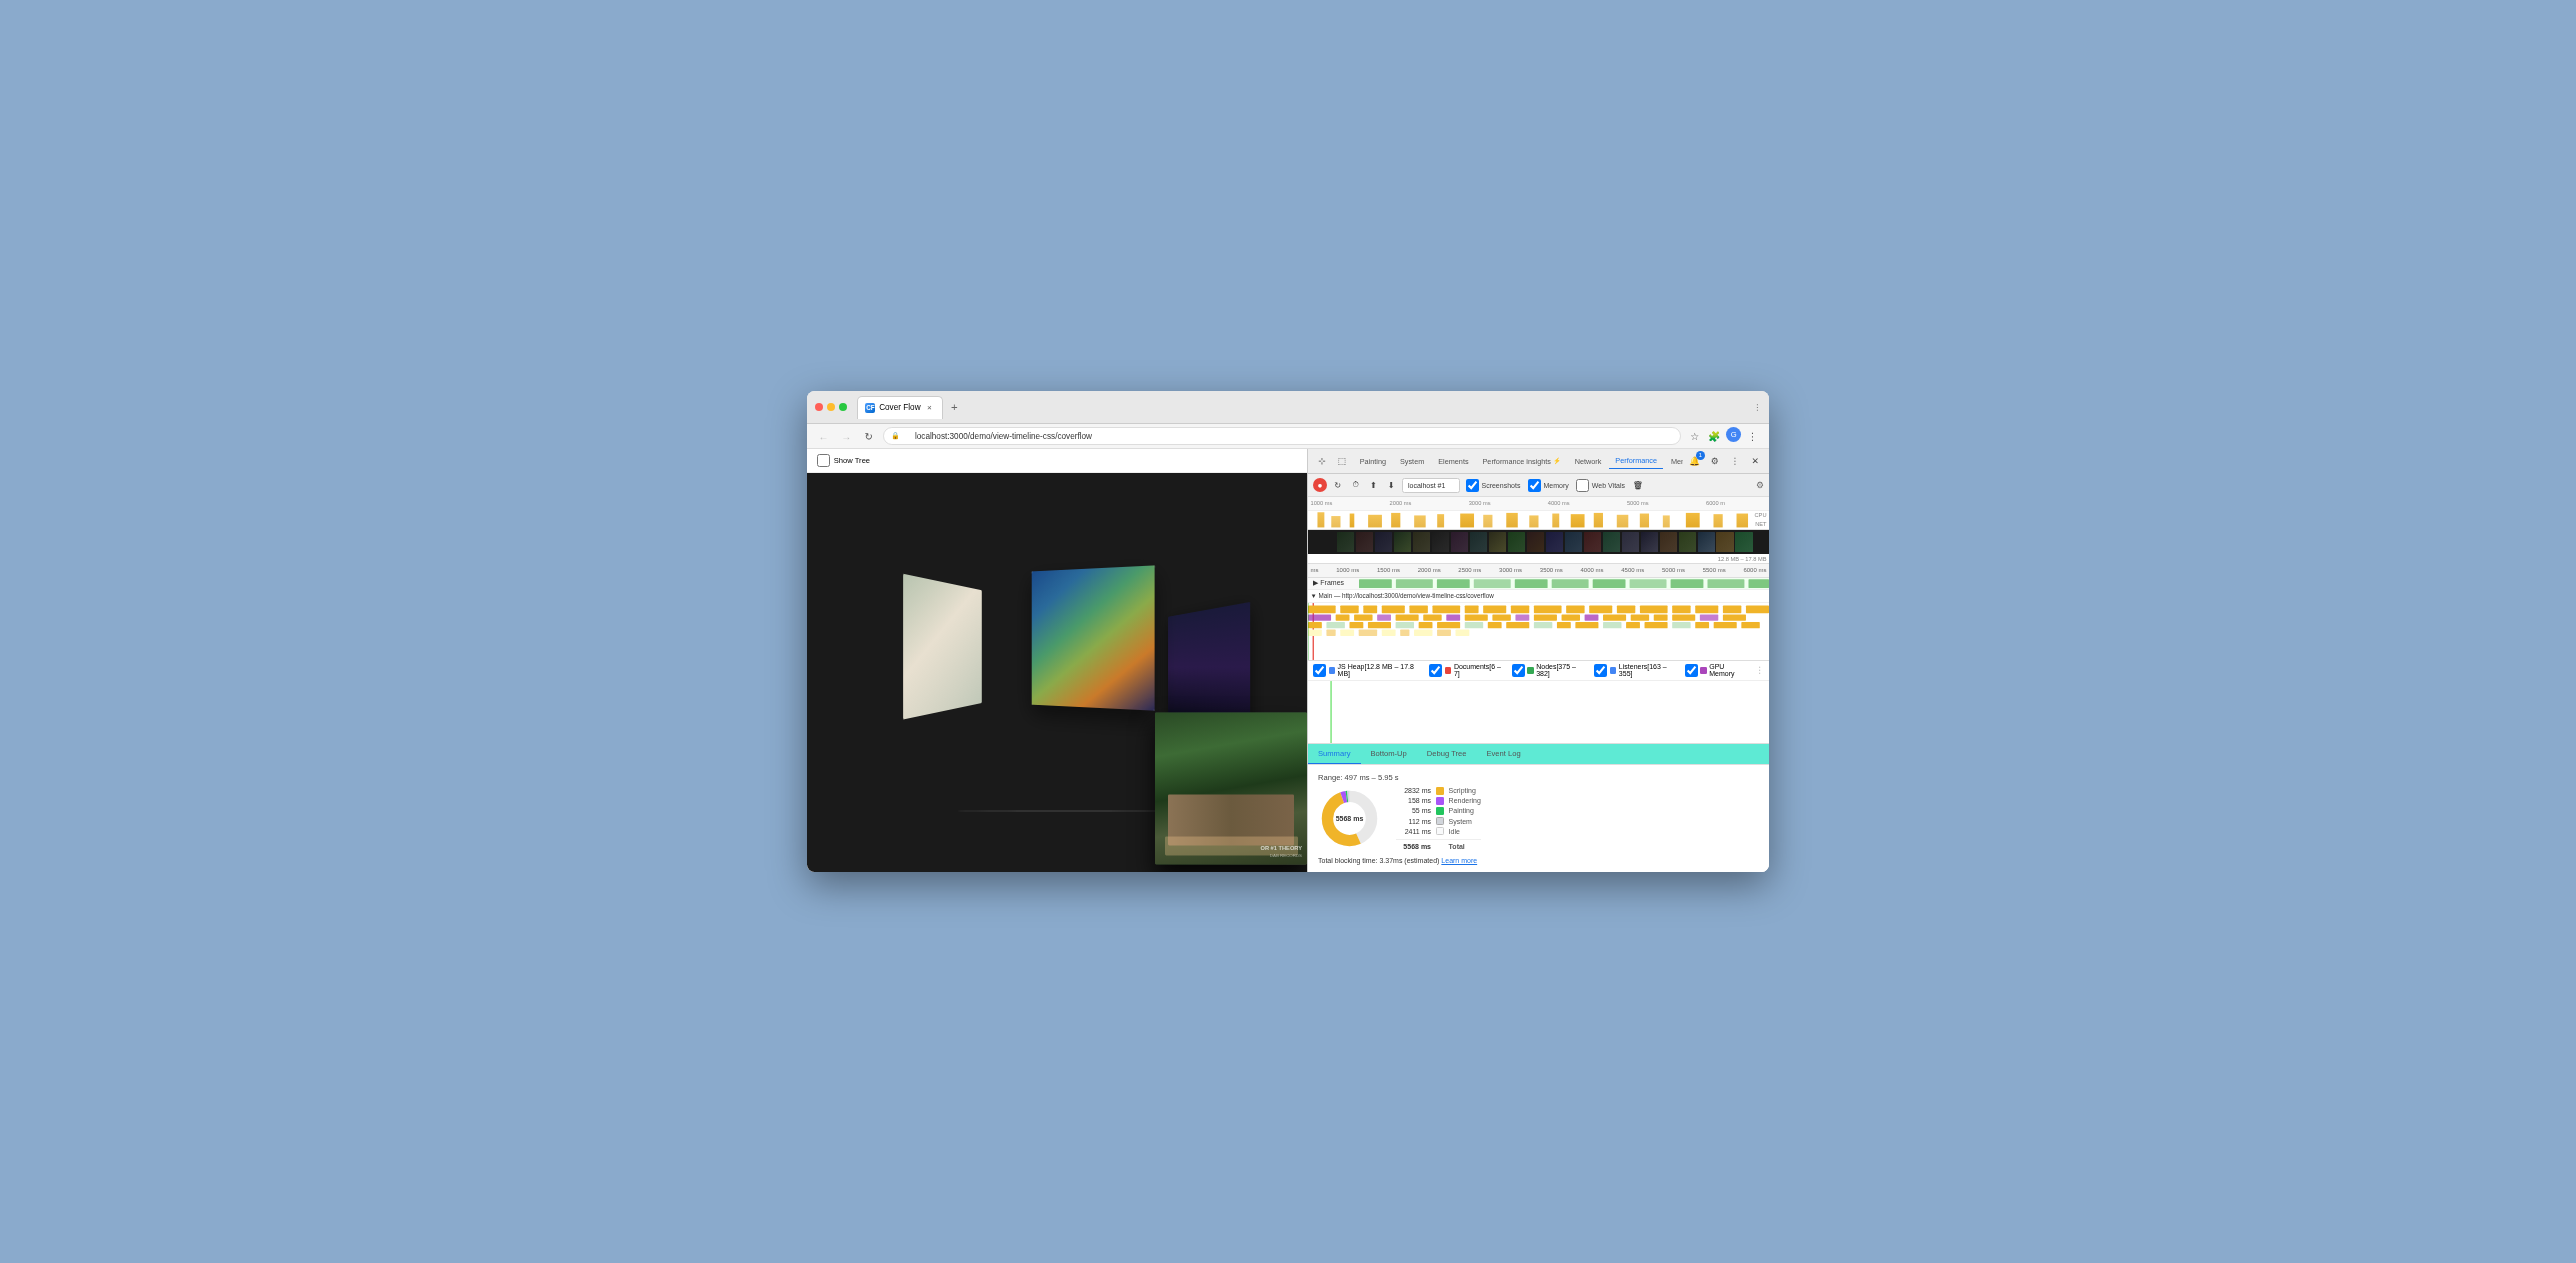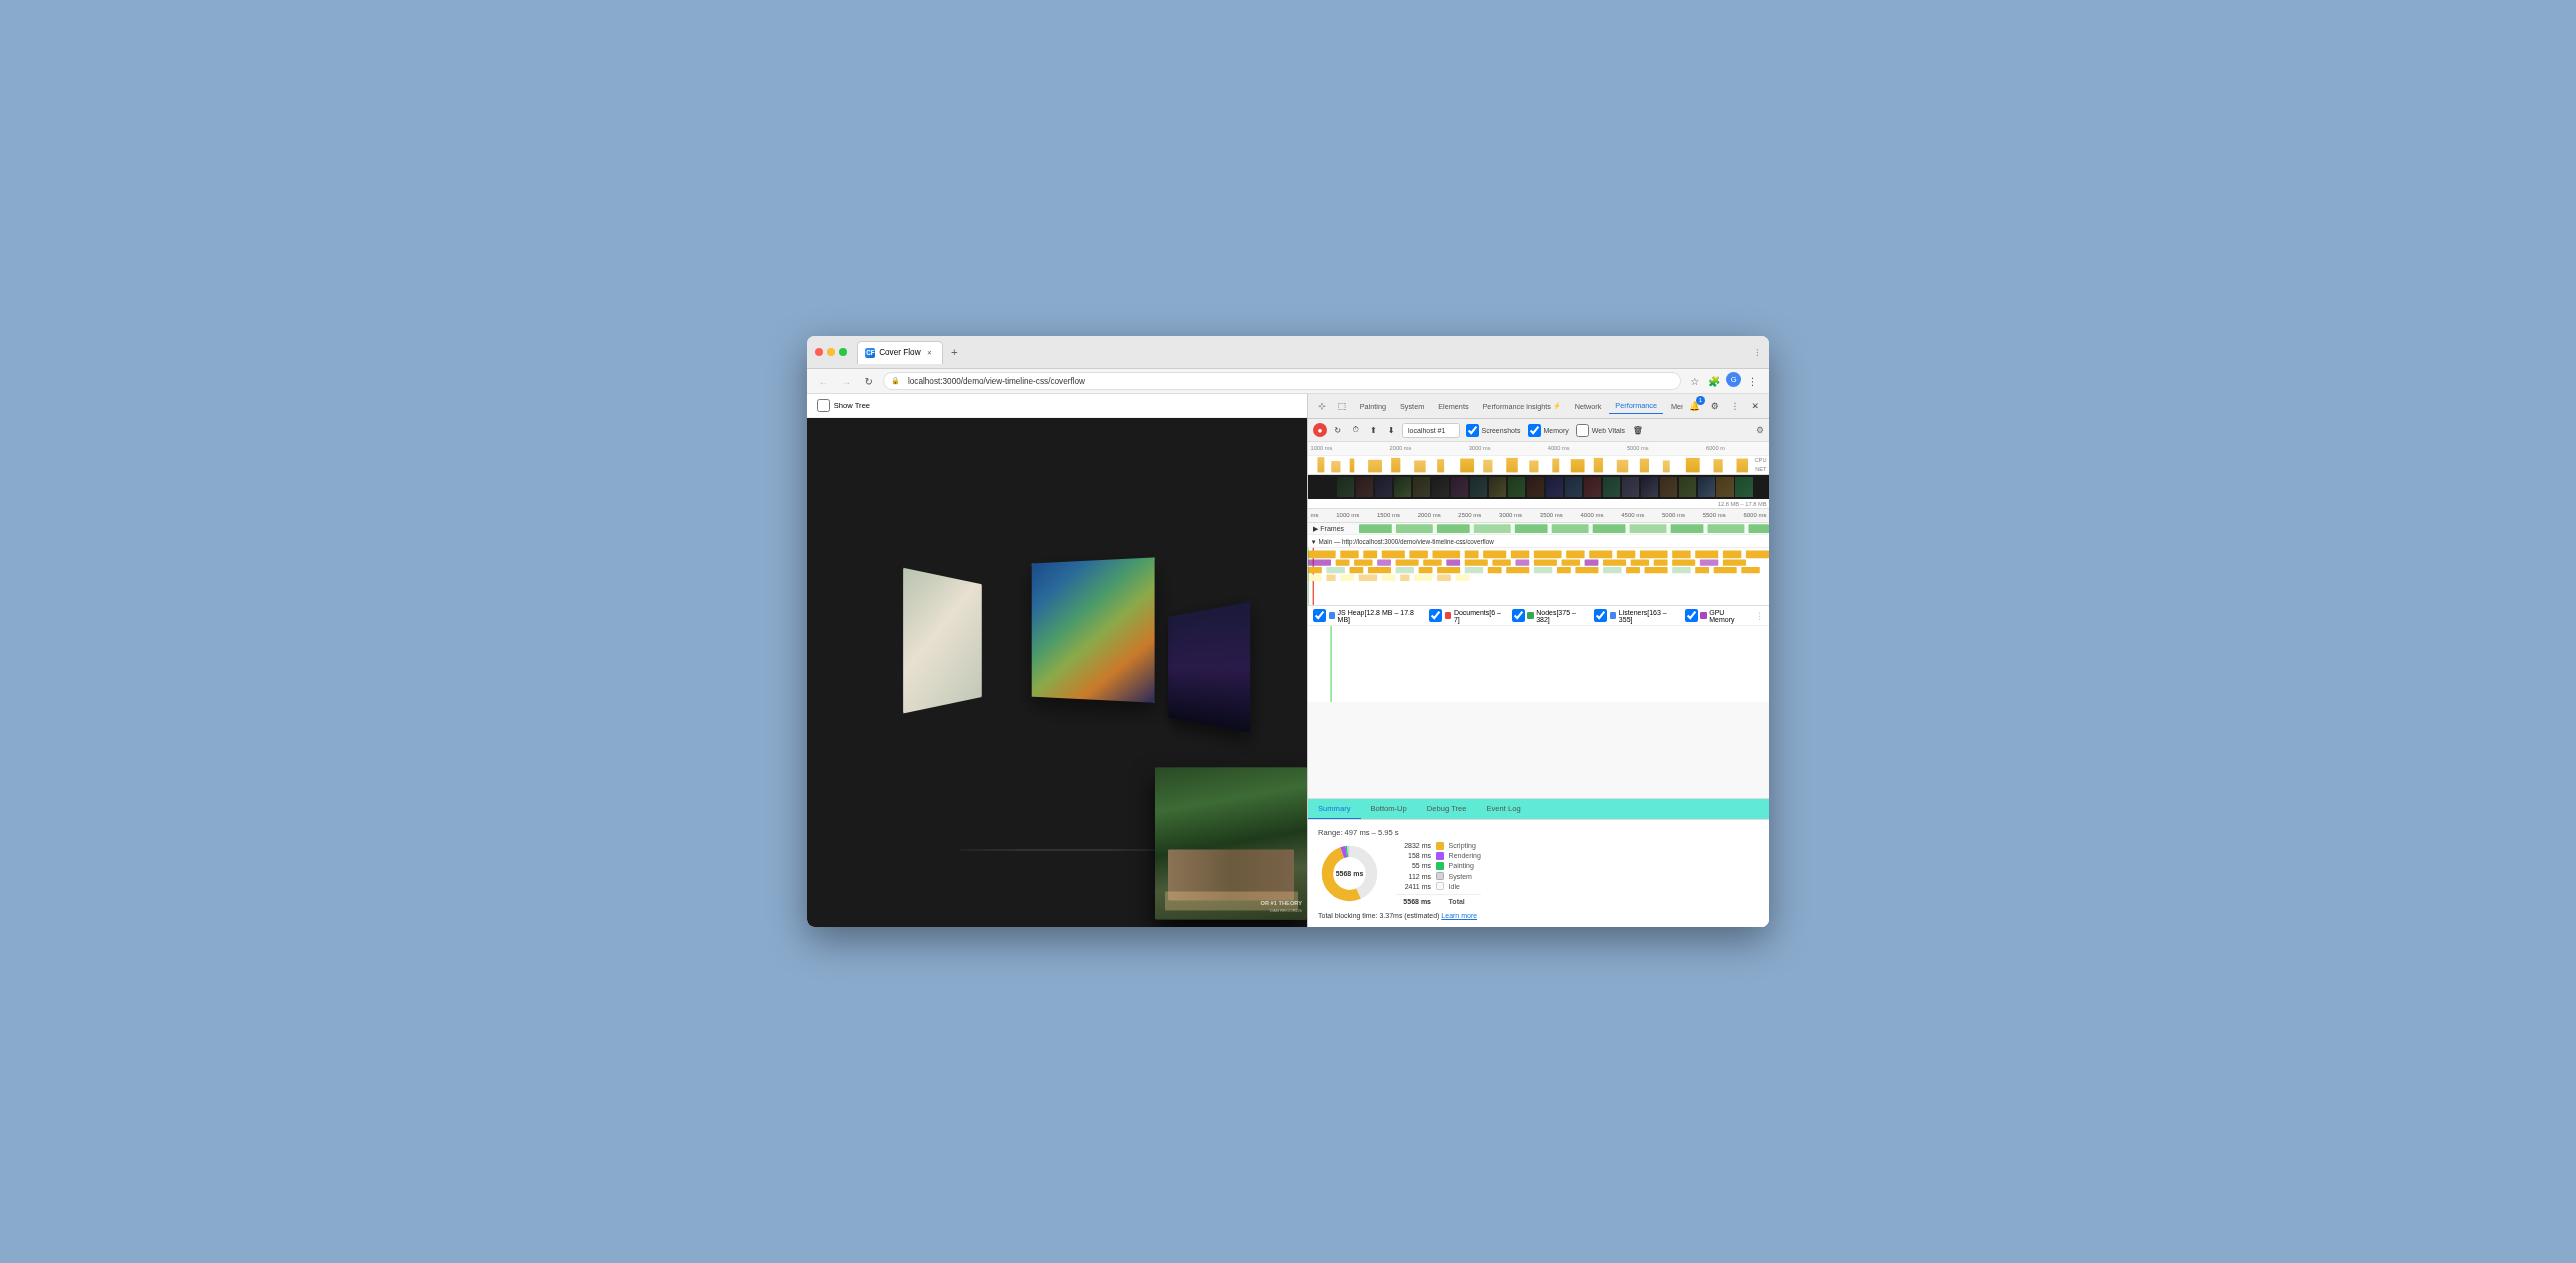--- a/index.html
+++ b/index.html
@@ -8,21 +8,21 @@
       font-family: -apple-system, BlinkMacSystemFont, 'Segoe UI', sans-serif;
       font-size: 7.6px;
       display: flex;
       align-items: center;
       justify-content: center;
       min-height: 100vh;
       padding: 12.7px;
     }
     .browser-window {
       width: 962px;
-      height: 591px;
+      height: 481px;
       background: #f0f0f0;
       border-radius: 7.6px;
       box-shadow: 0 12.7px 38px rgba(0,0,0,0.4);
       display: flex;
       flex-direction: column;
       overflow: hidden;
     }
     
     .title-bar {
       background: #e8e8e8;
@@ -125,21 +125,21 @@
     .nav-btn.disabled { color: #bbb; cursor: default; }
     .address-bar {
       flex: 1;
       height: 17.7px;
       background: #fff;
       border: 0.6px solid #ddd;
       border-radius: 8.9px;
       display: flex;
       align-items: center;
       padding: 0 7.6px;
-      gap: 8px;
+      gap: 15px;
       font-size: 8.2px;
       color: #333;
     }
     .lock-icon { color: #555; font-size: 7px; }
     .nav-actions {
       display: flex;
       gap: 2.5px;
     }
     
     .content-area {

